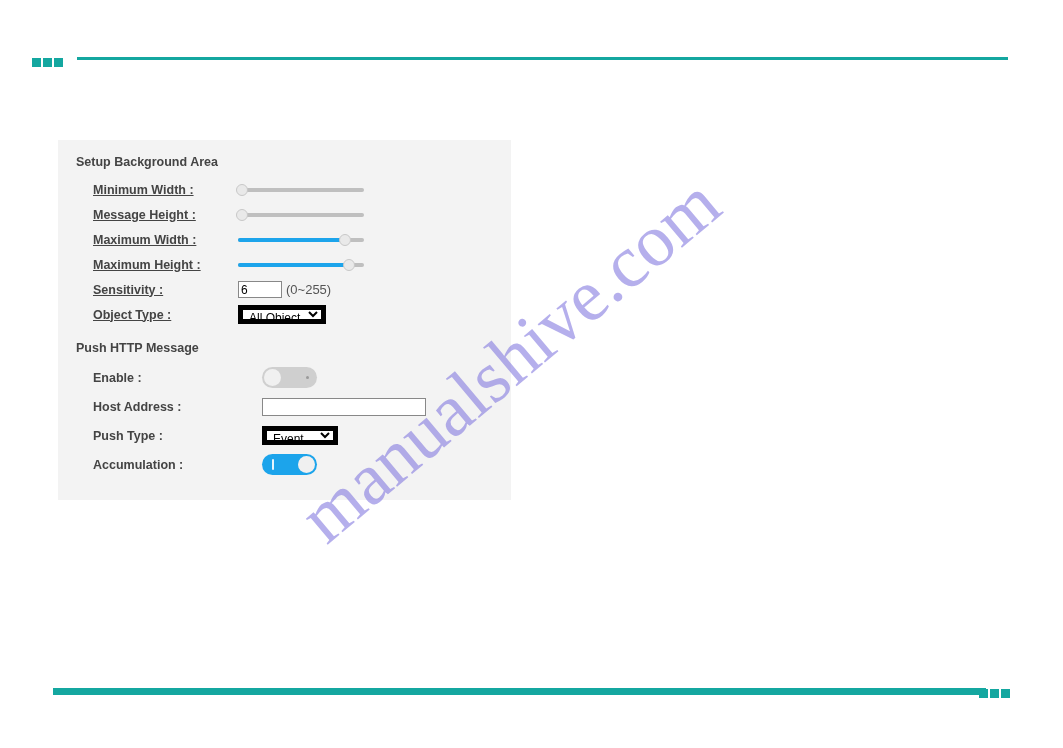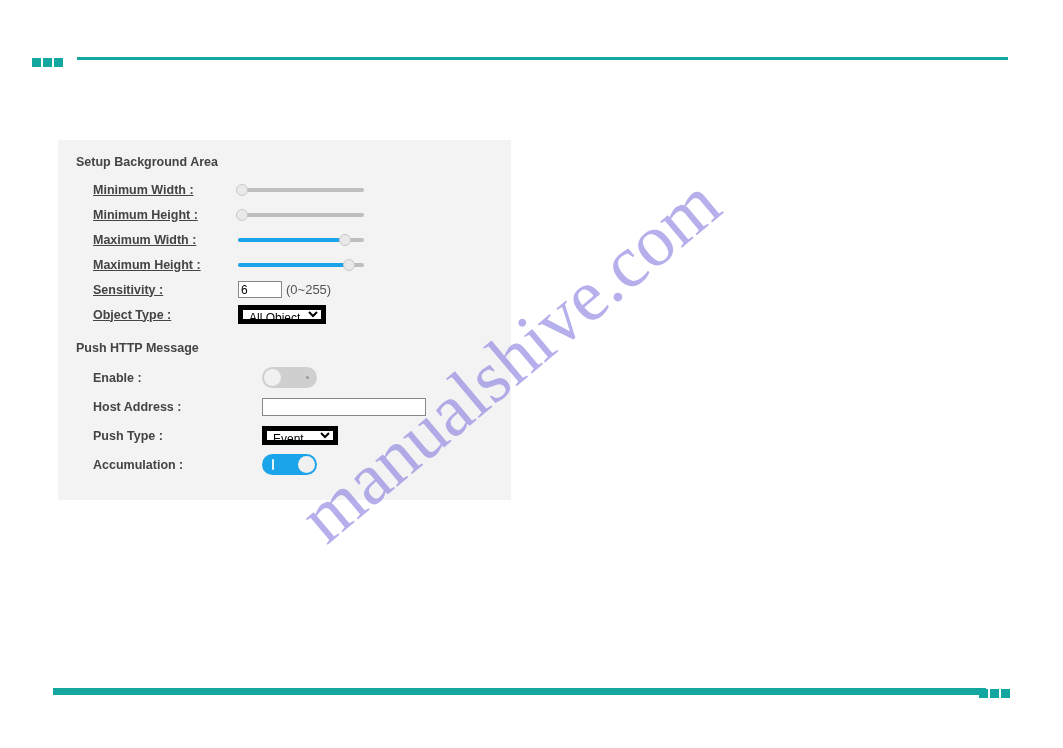--- a/index.html
+++ b/index.html
@@ -101,21 +101,21 @@
   <div class="row">
     <div class="lbl">Minimum Width :</div>
     <div class="slider">
       <div class="track"></div>
       <div class="fill" style="width:0%"></div>
       <div class="thumb" style="left:-2px"></div>
     </div>
   </div>
 
   <div class="row">
-    <div class="lbl">Minimum Height :</div>
+    <div class="lbl">Message Height :</div>
     <div class="slider">
       <div class="track"></div>
       <div class="fill" style="width:0%"></div>
       <div class="thumb" style="left:-2px"></div>
     </div>
   </div>
 
   <div class="row">
     <div class="lbl">Maximum Width :</div>
     <div class="slider">

